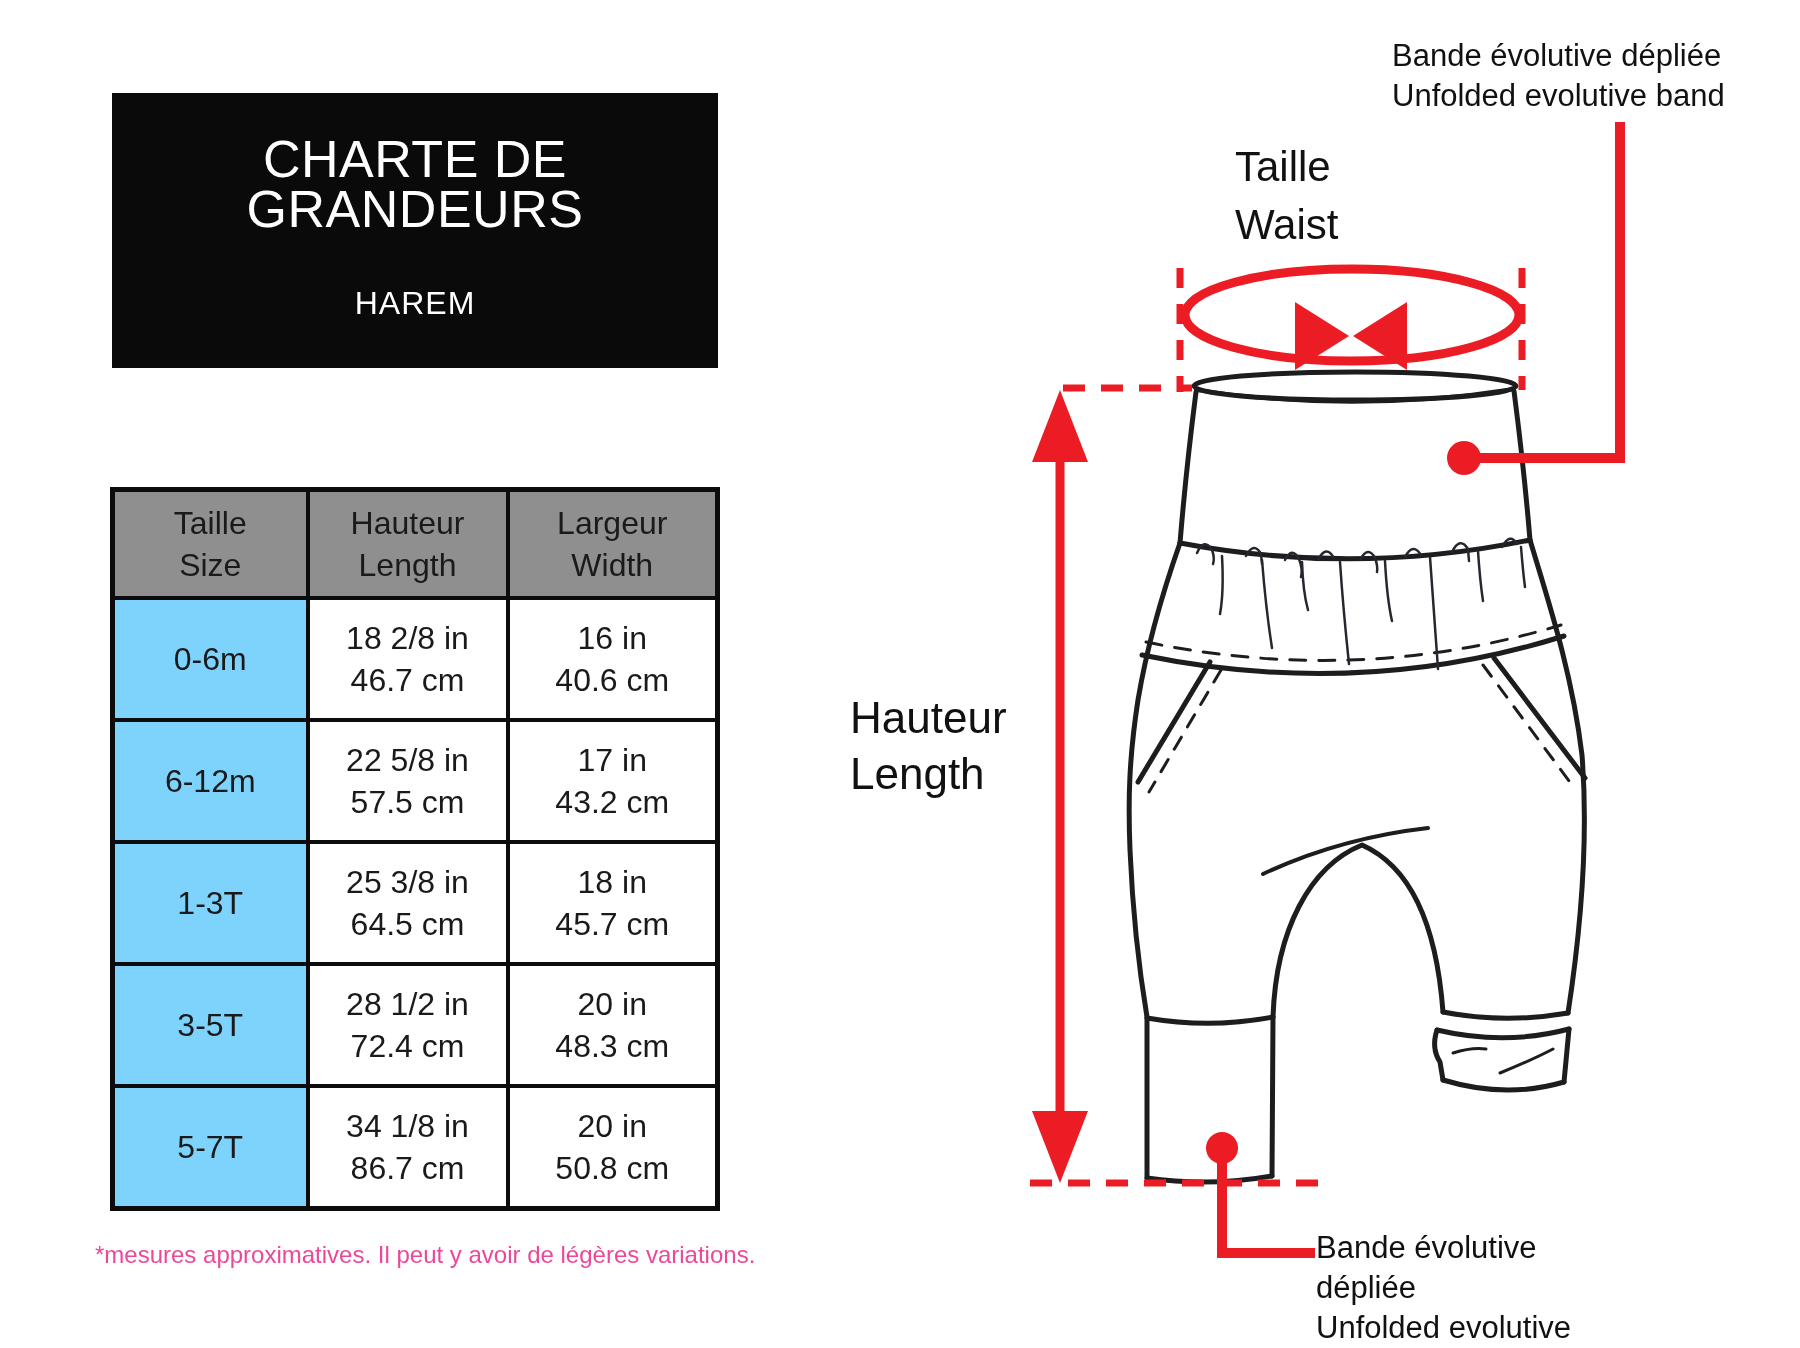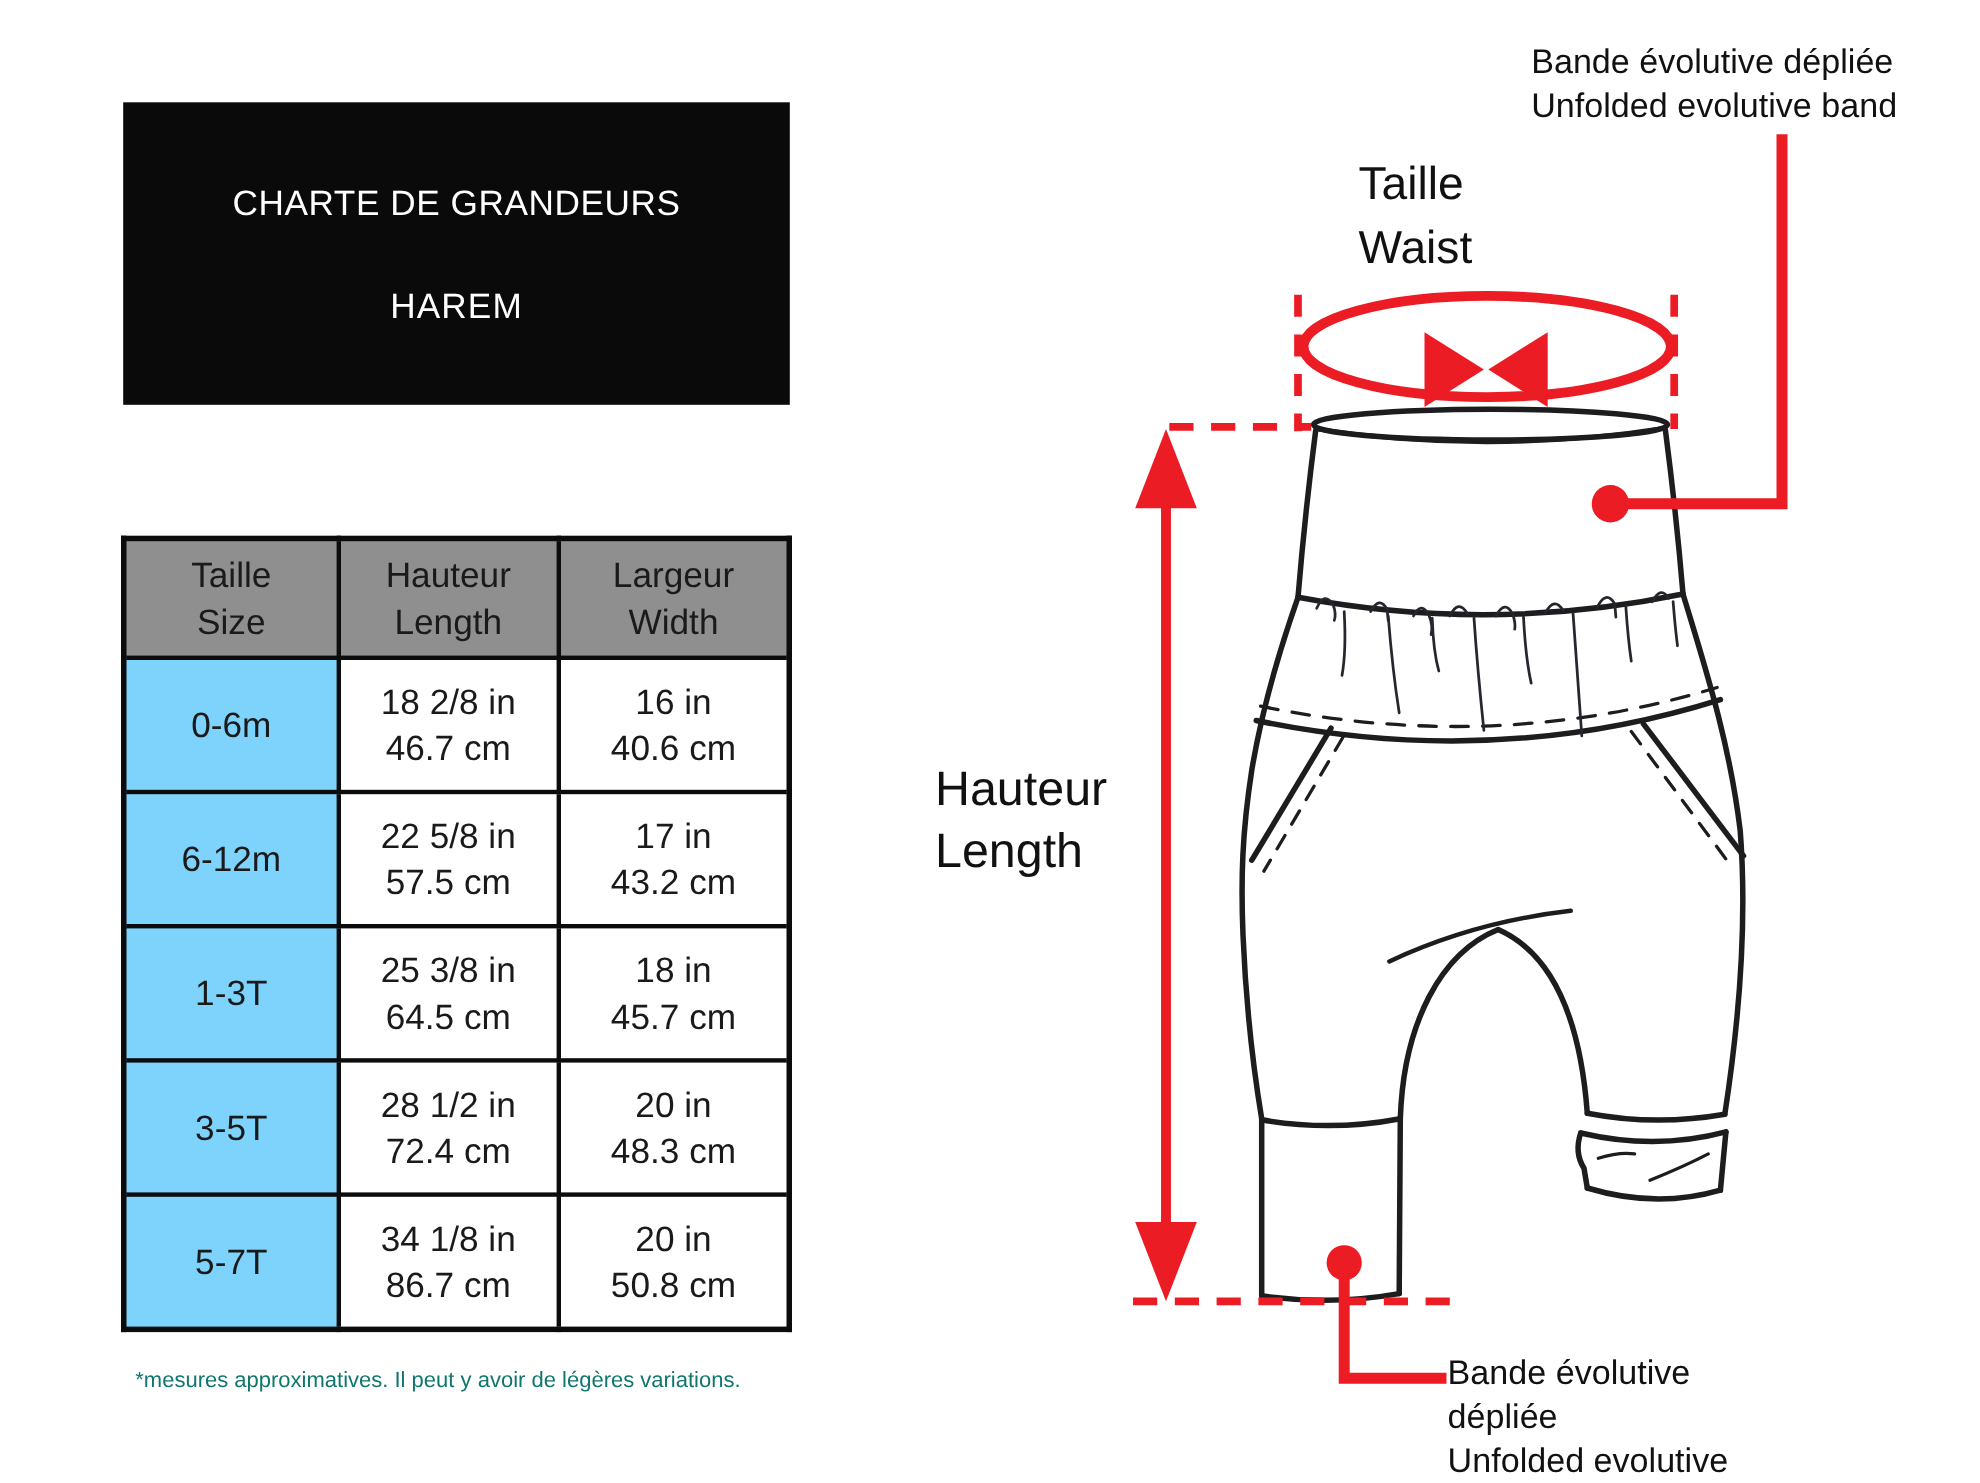--- a/index.html
+++ b/index.html
@@ -8,41 +8,40 @@
     font-family:"Liberation Sans", sans-serif;color:#1a1a1a;overflow:hidden;
   }
   .canvas{position:absolute;left:0;top:0;width:1800px;height:1348px;}
 
   
   .title-box{
     position:absolute;left:112px;top:93px;width:606px;height:275px;
     background:#0a0a0a;color:#ffffff;display:flex;flex-direction:column;
     align-items:center;justify-content:center;text-align:center;
   }
-  .title-line{font-size:32px;line-height:50px;letter-spacing:0.5px;}
+  .title-line{font-size:52px;line-height:50px;letter-spacing:0.5px;}
   .product-name{font-size:32px;line-height:50px;margin-top:44px;letter-spacing:1px;}
 
   
   .size-table{
     position:absolute;left:110px;top:487px;width:605px;
     border-collapse:collapse;table-layout:fixed;
     border:5px solid #0c0c0c;
   }
   .size-table td{
     border:4px solid #0c0c0c;text-align:center;vertical-align:middle;
     font-size:32px;line-height:42px;padding:0;background:#ffffff;
   }
   .header-row td{background:#8f8f8f;height:104px;}
   .data-row td{height:118px;}
   .data-row td.size-cell{background:#7dd3fc;}
 
   .footnote{
-    position:absolute;left:95px;top:1240px;font-size:20px;line-height:30px;
-    color:#0f766e;
-    margin-left:28px;
+    position:absolute;left:95px;top:1240px;font-size:24px;line-height:30px;
+    color:#ec4899;
   }
 
   
   .diagram-label{position:absolute;color:#111111;}
   .waist-label{left:1235px;top:138px;width:230px;font-size:42px;line-height:58px;}
   .length-label{left:850px;top:690px;width:230px;font-size:44px;line-height:56px;}
   .band-top-label{left:1392px;top:36px;width:336px;font-size:31px;line-height:40px;}
   .band-bottom-label{left:1316px;top:1228px;width:310px;font-size:31px;line-height:40px;}
 
   .diagram-svg{position:absolute;left:0;top:0;width:1800px;height:1348px;}

